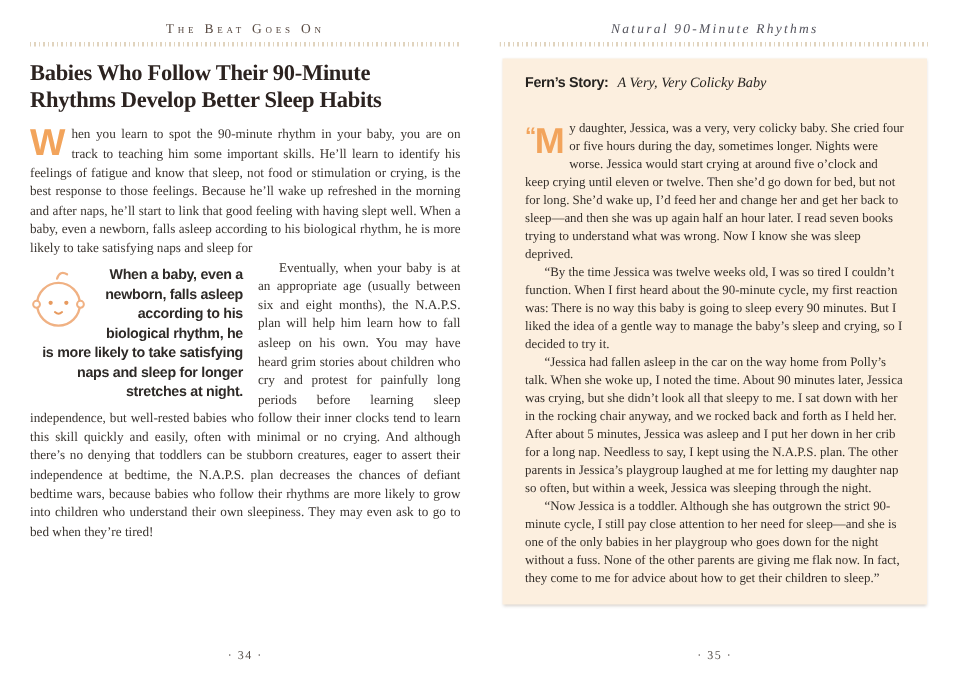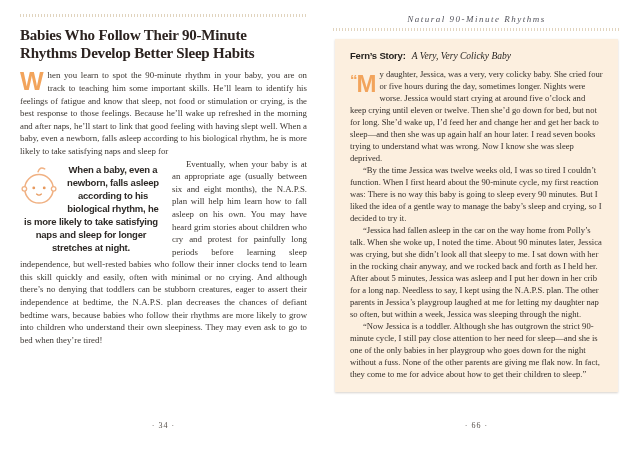--- a/index.html
+++ b/index.html
@@ -32,56 +32,57 @@
   .body-copy p{margin:0;}
   .body-copy p.indent{text-indent:14px;}
   .dropcap{
     float:left;font-family:"Liberation Sans", sans-serif;font-weight:bold;
     font-size:25px;line-height:22px;color:#f2a45c;margin:1px 4px 0 0;
   }
   .pullquote{
     display:block;float:left;width:142px;margin:5px 10px 3px 0;
     font-family:"Liberation Sans", sans-serif;font-weight:bold;
     font-size:9.5px;line-height:13px;letter-spacing:-0.2px;color:#2e2a27;
-    text-align:center;text-indent:0;
+    text-align:right;text-indent:0;
   }
   .baby-icon{float:left;width:38px;height:44px;margin:1px 6px 1px 0;}
 
   
   .story-box{
     background:#fcefdf;box-shadow:0 1px 2px rgba(90,70,50,.25);
     padding:11px 15px 12px;margin:0 2px;
   }
-  .story-box-header{font-size:9.5px;margin-bottom:7px;color:#262320;}
+  .story-box-header{font-size:9.5px;margin-bottom:18px;color:#262320;}
   .story-label{
     font-family:"Liberation Sans", sans-serif;font-weight:bold;font-size:9.5px;
     letter-spacing:-0.2px;margin-right:6px;
   }
   .story-title{font-style:italic;font-size:9.5px;}
   .story-copy{font-size:8.6px;line-height:12px;text-align:left;color:#332e2a;}
   .story-copy p{margin:0;}
   .story-copy p.indent{text-indent:13px;}
   .box-dropcap{
     float:left;color:#f2a45c;font-family:"Liberation Sans", sans-serif;
     font-weight:bold;margin:1px 3px 0 0;line-height:22px;white-space:nowrap;
   }
   .box-open-quote{font-size:15px;vertical-align:7px;letter-spacing:-2px;margin-right:1px;}
   .box-dropcap-letter{font-size:24px;}
 
   .page-number{
-    position:absolute;bottom:13px;left:0;right:0;text-align:center;
+    position:absolute;bottom:2px;left:0;right:0;text-align:center;
     font-size:8px;color:#564f49;letter-spacing:1px;
   }
 </style>
 </head>
 <body>
 
 <div class="spread">
 
   <div class="page">
+    <div class="running-head smallcaps">The Beat Goes On</div>
     <div class="dotted-rule"></div>
 
     <h1 class="chapter-title">Babies Who Follow Their 90-Minute Rhythms Develop Better Sleep Habits</h1>
 
     <div class="body-copy">
       <p><span class="dropcap">W</span><span>hen you learn to spot the 90-minute rhythm in your baby, you are on track to teaching him some important skills. He’ll learn to identify his feelings of fatigue and know that sleep, not food or stimulation or crying, is the best response to those feelings. Because he’ll wake up refreshed in the morning and after naps, he’ll start to link that good feeling with having slept well. When a baby, even a newborn, falls asleep according to his biological rhythm, he is more likely to take satisfying naps and sleep for</span>
         <span class="pullquote">
           <svg class="baby-icon" viewBox="0 0 40 46" xmlns="http://www.w3.org/2000/svg">
             <path d="M19 8 q2 -6 7 -3" fill="none" stroke="#f0b183" stroke-width="1.6" stroke-linecap="round"></path>
             <circle cx="20" cy="26" r="15" fill="#ffffff" stroke="#f0b183" stroke-width="1.6"></circle>
@@ -108,16 +109,16 @@
         <span class="story-label">Fern’s Story:</span><span class="story-title">A Very, Very Colicky Baby</span>
       </div>
       <div class="story-copy">
         <p><span class="box-dropcap"><span class="box-open-quote">“</span><span class="box-dropcap-letter">M</span></span><span>y daughter, Jessica, was a very, very colicky baby. She cried four or five hours during the day, sometimes longer. Nights were worse. Jessica would start crying at around five o’clock and keep crying until eleven or twelve. Then she’d go down for bed, but not for long. She’d wake up, I’d feed her and change her and get her back to sleep—and then she was up again half an hour later. I read seven books trying to understand what was wrong. Now I know she was sleep deprived.</span></p>
         <p class="indent">“By the time Jessica was twelve weeks old, I was so tired I couldn’t function. When I first heard about the 90-minute cycle, my first reaction was: There is no way this baby is going to sleep every 90 minutes. But I liked the idea of a gentle way to manage the baby’s sleep and crying, so I decided to try it.</p>
         <p class="indent">“Jessica had fallen asleep in the car on the way home from Polly’s talk. When she woke up, I noted the time. About 90 minutes later, Jessica was crying, but she didn’t look all that sleepy to me. I sat down with her in the rocking chair anyway, and we rocked back and forth as I held her. After about 5 minutes, Jessica was asleep and I put her down in her crib for a long nap. Needless to say, I kept using the N.A.P.S. plan. The other parents in Jessica’s playgroup laughed at me for letting my daughter nap so often, but within a week, Jessica was sleeping through the night.</p>
         <p class="indent">“Now Jessica is a toddler. Although she has outgrown the strict 90-minute cycle, I still pay close attention to her need for sleep—and she is one of the only babies in her playgroup who goes down for the night without a fuss. None of the other parents are giving me flak now. In fact, they come to me for advice about how to get their children to sleep.”</p>
       </div>
     </div>
 
-    <div class="page-number">· 66 ·</div>
+    <div class="page-number">· 35 ·</div>
   </div>
 
 </div>
 
 </body></html>

